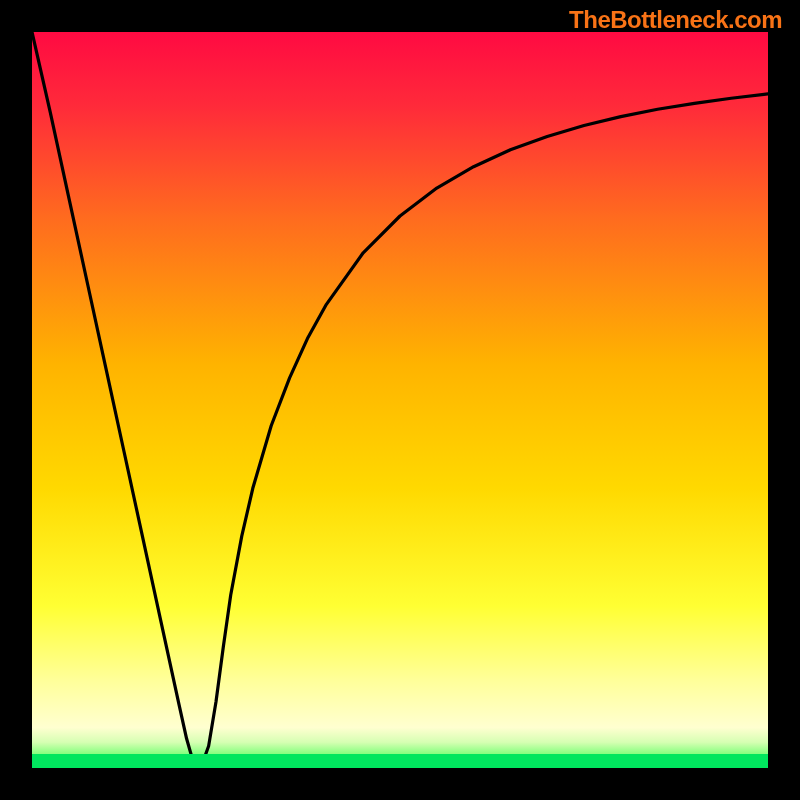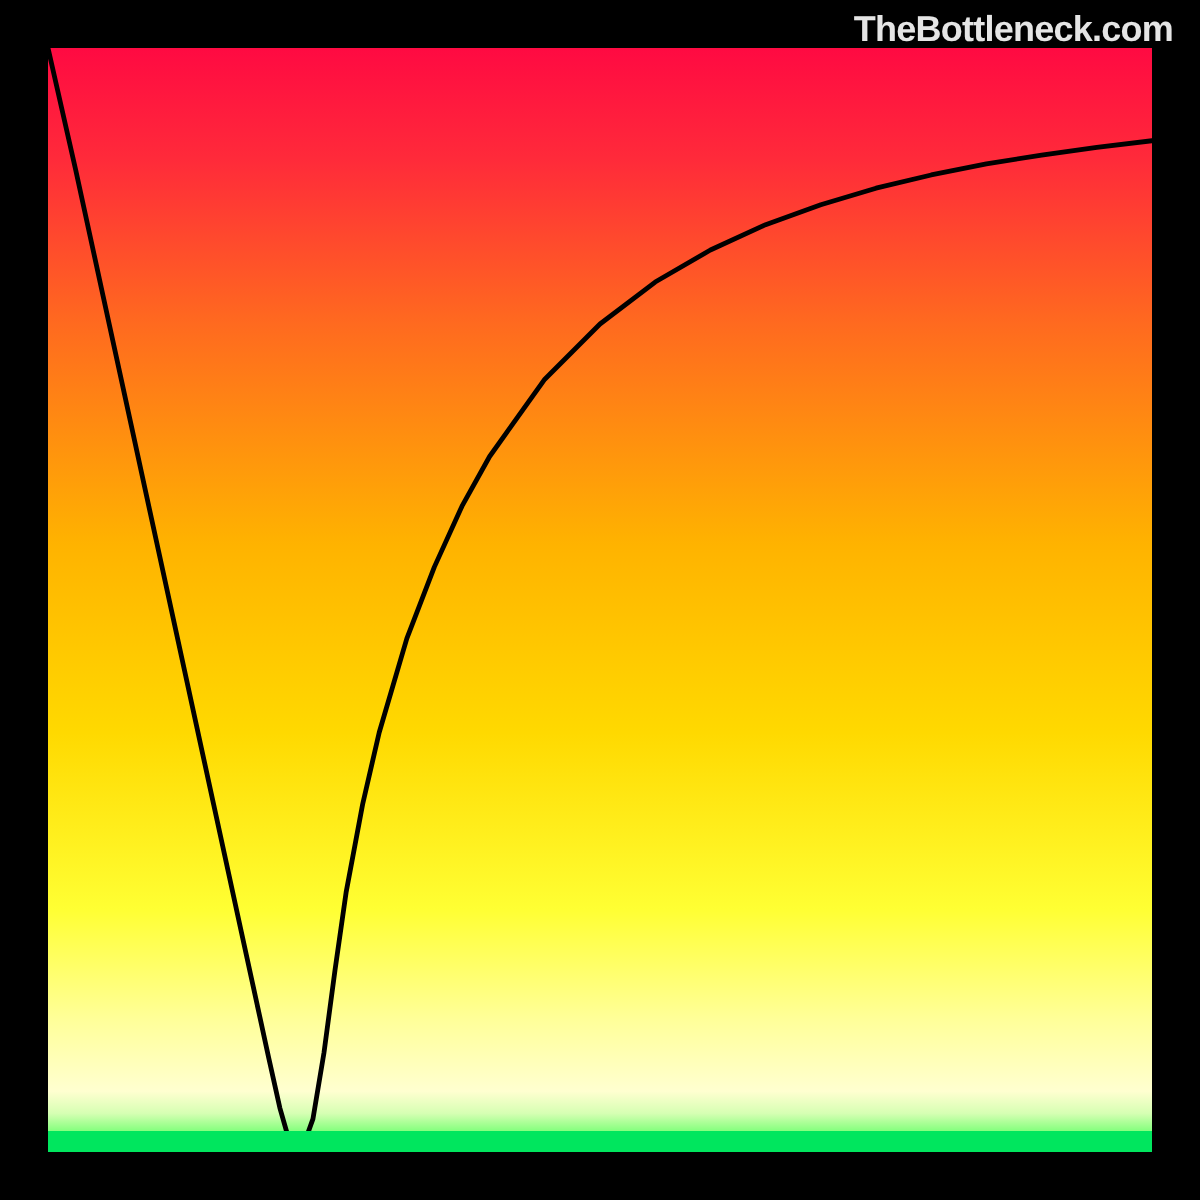--- a/index.html
+++ b/index.html
@@ -14,21 +14,21 @@
   .frame {
     position: relative;
     width: 800px;
     height: 800px;
     background: #000;
   }
   .watermark {
     position: absolute;
     top: 6px;
     right: 18px;
-    color: #e5e5e5;
+    color: #f97316;
     font-size: 24px;
     font-weight: bold;
     letter-spacing: -0.5px;
     z-index: 10;
   }
   .plot-area {
     position: absolute;
     left: 32px;
     top: 32px;
     width: 736px;

